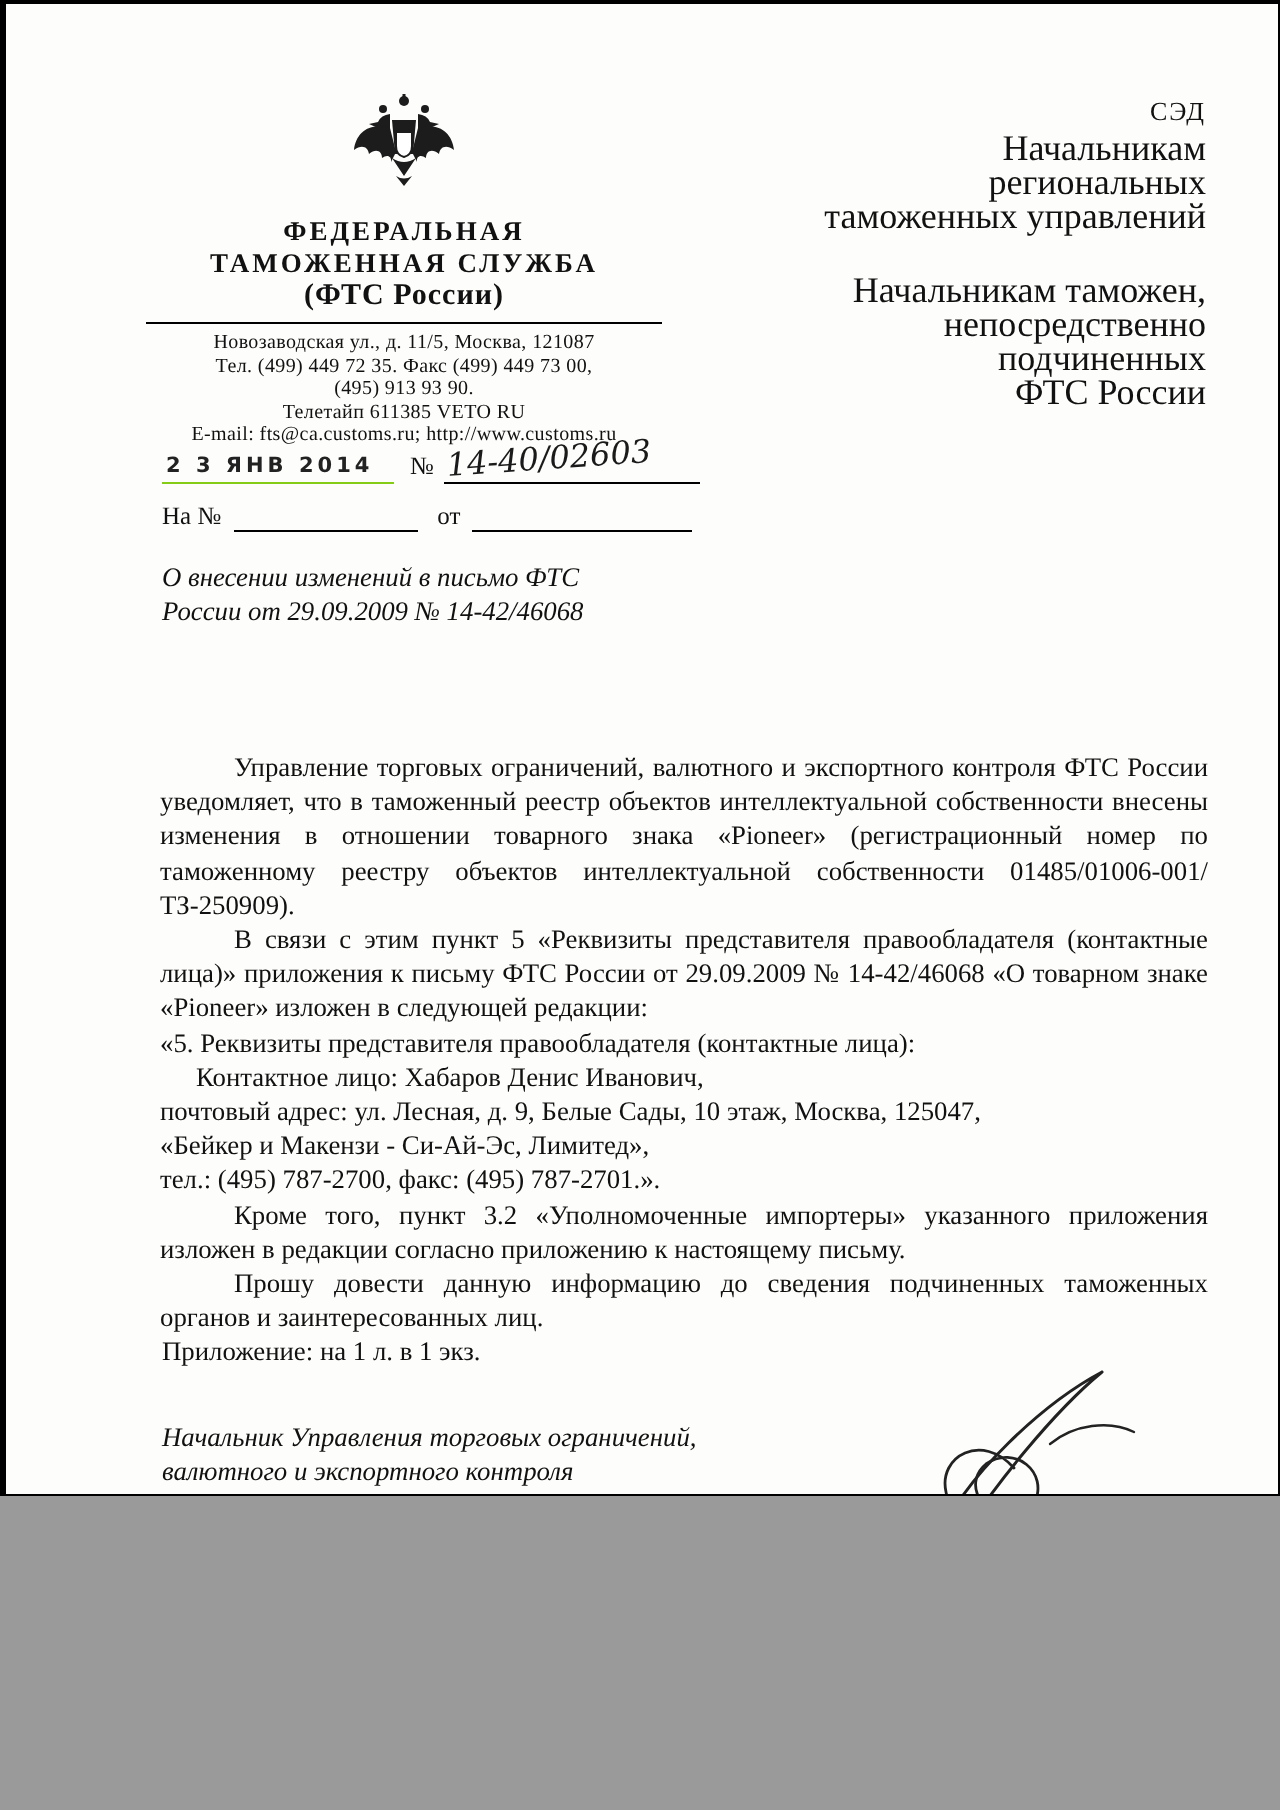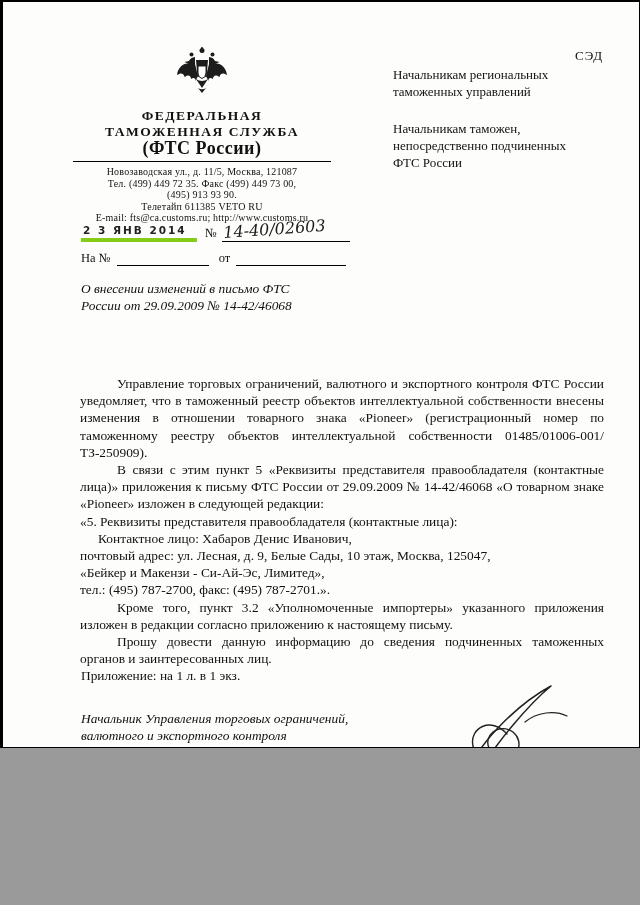--- a/index.html
+++ b/index.html
@@ -22,34 +22,34 @@
     position:absolute; top:46px; right:36px;
     font-size:13px; letter-spacing:1px;
   }
   
   .org-block {
     position:absolute; top:44px; left:58px; width:282px;
     text-align:center;
   }
   .emblem { height:58px; display:flex; justify-content:center; align-items:center; }
   .org-name { margin-top:4px; font-weight:bold; font-size:13.5px; line-height:16px; letter-spacing:1.5px; }
-  .org-name .fts { font-size:18px; letter-spacing:0.5px; }
+  .org-name .fts { font-size:15px; letter-spacing:0.5px; }
   .org-divider { margin:5px auto 4px auto; width:258px; border-top:1.4px solid #000; }
   .org-address { font-size:10px; line-height:11.6px; letter-spacing:0.2px; }
   
   .addressees {
     position:absolute; top:64px; left:390px; width:210px;
-    font-size:13px; line-height:17px;
+    font-size:18px; line-height:17px;text-align:right;
   }
   .addressees .block2 { margin-top:20px; }
   
   .dateline { position:absolute; top:222px; left:78px; width:290px; font-size:12.5px; }
   .dl-row { display:flex; align-items:flex-end; }
   .stamp-slot {
-    width:116px; border-bottom:4px solid #84cc16; text-align:left;
+    width:116px; border-bottom:1px solid #84cc16; text-align:left;
     position:relative; height:18px;
   }
   .stamp {
     position:absolute; left:2px; bottom:2px;
     font-family:"DejaVu Sans", sans-serif;
     font-size:10.5px; font-weight:bold; letter-spacing:2px; white-space:nowrap;
     color:#222;
   }
   .num-label { margin:0 5px 1px 8px; }
   .num-slot { width:128px; border-bottom:1px solid #000; position:relative; height:18px; }

